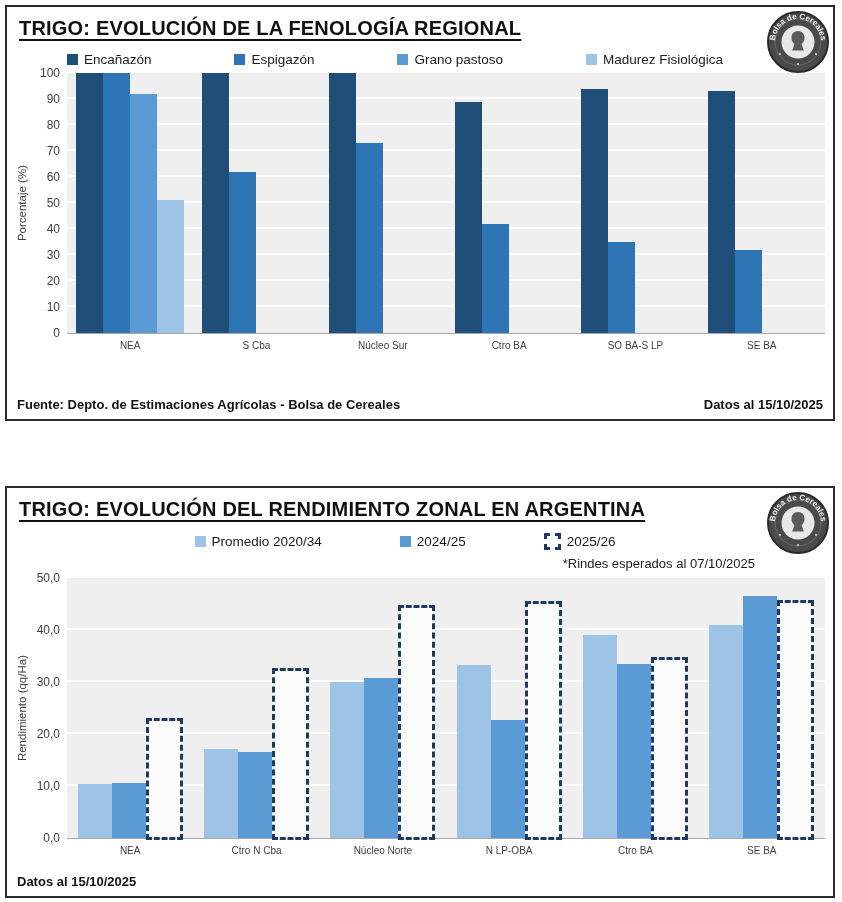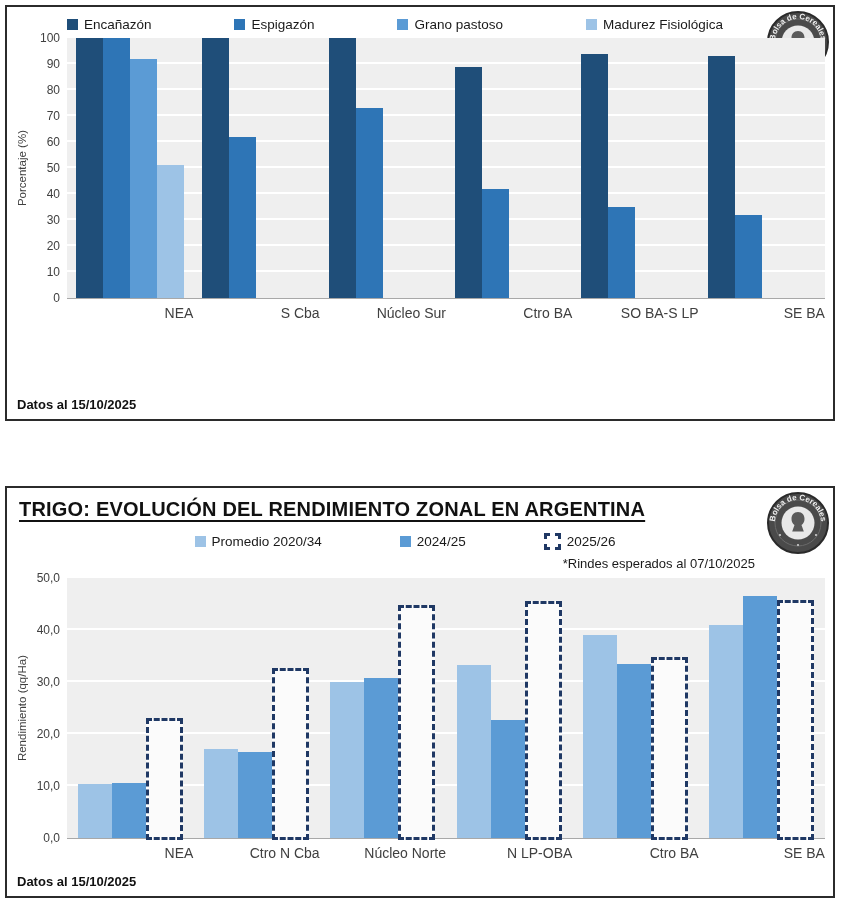--- a/index.html
+++ b/index.html
@@ -31,31 +31,32 @@
   .ytick { position:absolute; right:7px; font-size:12px; color:#404040; line-height:14px; }
   .plot-wrap { flex:1; }
   .plot { position:relative; height:260px; background:#EFEFEF; display:flex; align-items:flex-end;
     border-bottom:1.5px solid #a8a8a8; }
   .gridline { position:absolute; left:0; right:0; height:2px; background:rgba(255,255,255,0.95); z-index:0; }
   .group { flex:1; height:100%; display:flex; justify-content:center; align-items:flex-end; z-index:1; }
   .bar-slot { display:flex; align-items:flex-end; justify-content:center; height:100%; }
   .bar { width:100%; }
   .bar.outline { box-sizing:border-box; border:3px dashed #1F3864; background:#FBFBFB; margin-bottom:-2px; }
   .cats { display:flex; margin-top:6px; }
-  .cat { flex:1; text-align:right; font-size:14px; color:#404040; }
+  .cat { flex:1; text-align:center; font-size:10px; color:#404040; }
 
   .panel-footer { position:absolute; left:10px; right:10px; bottom:7px; display:flex;
     justify-content:space-between; font-size:13px; font-weight:bold; color:#111; }
 </style>
 </head>
 <body>
 
 <div class="page">
 
   <div class="panel panel-1">
+    <div class="panel-title">TRIGO: EVOLUCIÓN DE LA FENOLOGÍA REGIONAL</div>
 
     <svg class="logo" viewBox="0 0 64 64">
       <circle cx="32" cy="32" r="30" fill="#4a4a4a" stroke="#2a2a2a" stroke-width="2"></circle>
       <circle cx="32" cy="32" r="23" fill="none" stroke="#6a6a6a" stroke-width="1"></circle>
       <circle cx="32" cy="32" r="16.5" fill="#e8e8e8"></circle>
       <path id="arc1" d="M 9,32 A 23,23 0 0 1 55,32" fill="none"></path>
       <text font-size="8" font-weight="bold" fill="#f0f0f0">
         <textPath href="#arc1" startOffset="50%" text-anchor="middle">Bolsa de Cereales</textPath>
       </text>
       <path fill="#5a5a5a" d="M32 21c-4.2 0-6.5 3.1-6.5 7 0 2.8 1.2 4.9 3 5.9l-2.3 6.6h11.6l-2.3-6.6c1.8-1 3-3.1 3-5.9 0-3.9-2.3-7-6.5-7z"></path>
@@ -181,20 +182,21 @@
             <div class="cat">S Cba</div>
             <div class="cat">Núcleo Sur</div>
             <div class="cat">Ctro BA</div>
             <div class="cat">SO BA-S LP</div>
             <div class="cat">SE BA</div>
           </div>
       </div>
     </div>
 
     <div class="panel-footer">
+      <span>Fuente: Depto. de Estimaciones Agrícolas - Bolsa de Cereales</span>
       <span>Datos al 15/10/2025</span>
     </div>
   </div>
 
   <div class="panel panel-2">
     <div class="panel-title">TRIGO: EVOLUCIÓN DEL RENDIMIENTO ZONAL EN ARGENTINA</div>
 
     <svg class="logo" viewBox="0 0 64 64">
       <circle cx="32" cy="32" r="30" fill="#4a4a4a" stroke="#2a2a2a" stroke-width="2"></circle>
       <circle cx="32" cy="32" r="23" fill="none" stroke="#6a6a6a" stroke-width="1"></circle>

